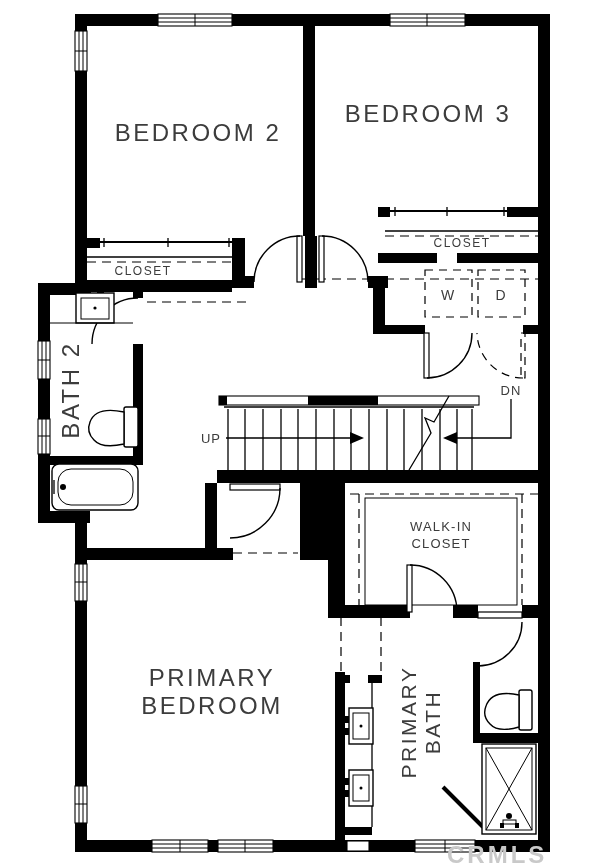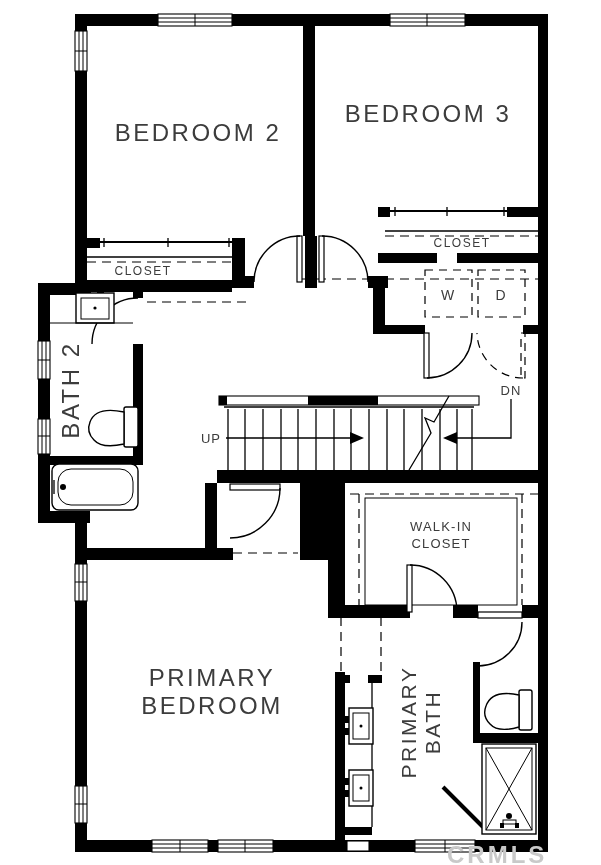--- a/index.html
+++ b/index.html
@@ -1,16 +1,16 @@
 <!DOCTYPE html>
 <html><head>
 <meta charset="utf-8">
 <style>
   html,body{margin:0;padding:0;background:#ffffff;}
-  .plan-wrap{position:relative;width:548px;height:865px;background:#fff;overflow:hidden;}
+  .plan-wrap{position:relative;width:601px;height:865px;background:#fff;overflow:hidden;border-radius:28px;}
   svg{display:block;}
   .wall{fill:#000;}
   .thin{stroke:#000;stroke-width:1.3;fill:none;}
   .thick{stroke:#000;stroke-width:2;fill:none;}
   .dash{stroke:#000;stroke-width:1.2;fill:none;stroke-dasharray:9 6;}
   .arc{stroke:#000;stroke-width:1.4;fill:none;}
   .arcdash{stroke:#000;stroke-width:1.2;fill:none;stroke-dasharray:8 6;}
   .leaf{fill:#fff;stroke:#000;stroke-width:1.2;}
   .win{fill:#fff;stroke:#000;stroke-width:1.1;}
   .fix{fill:#fff;stroke:#000;stroke-width:1.4;}

